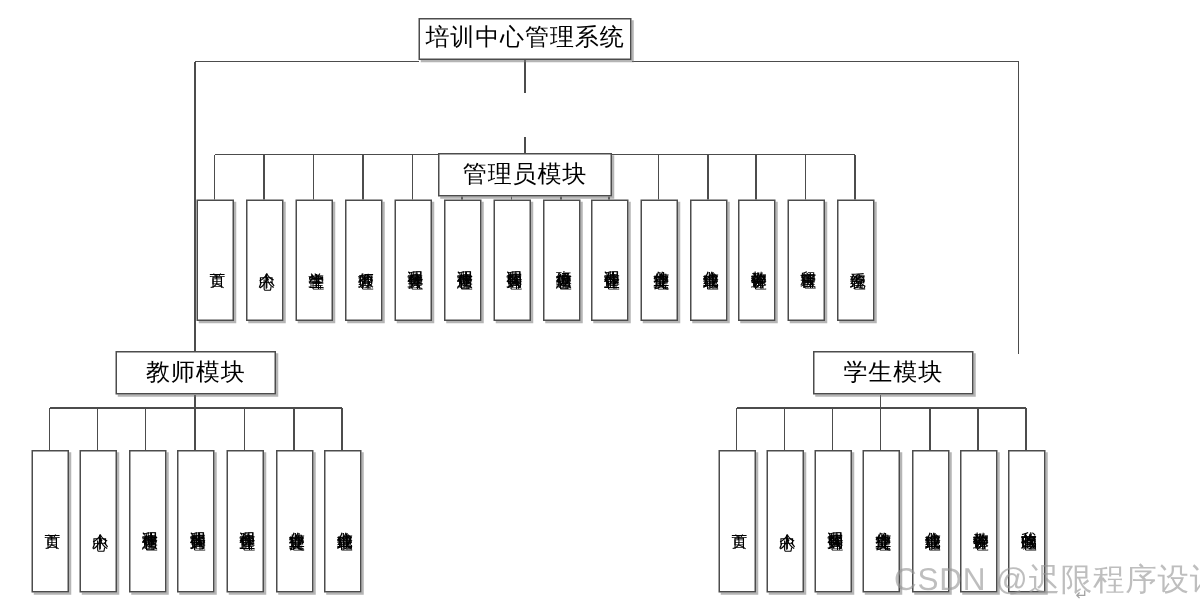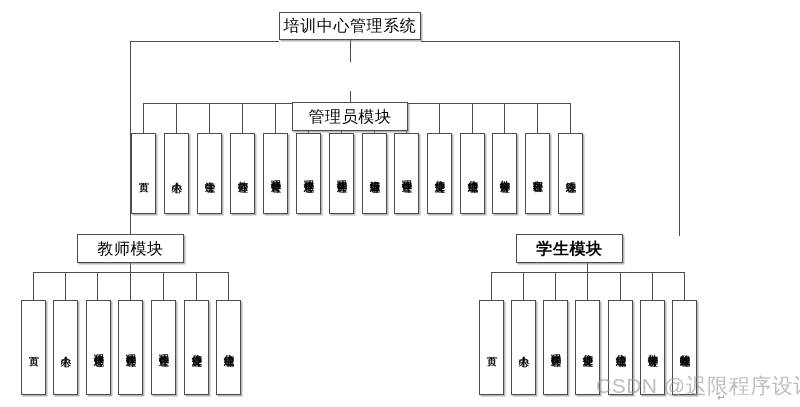--- a/index.html
+++ b/index.html
@@ -205,21 +205,21 @@
   <div class="node v" style="left:151px; top:300px; width:25px; height:95px;">
     <span>课程作业管理</span>
   </div>
   <div class="node v" style="left:184px; top:300px; width:25px; height:95px;">
     <span>作业提交管理</span>
   </div>
   <div class="node v" style="left:216px; top:300px; width:25px; height:95px;">
     <span>作业成绩管理</span>
   </div>
 
-  <div class="node h" style="left:516px; top:234px; width:107px; height:29px;font-weight:bold;">
+  <div class="node h" style="left:542px; top:234px; width:107px; height:29px;">
     <span>学生模块</span>
   </div>
 
   <div class="node v" style="left:479px; top:300px; width:25px; height:95px;">
     <span>首页</span>
   </div>
   <div class="node v" style="left:511px; top:300px; width:25px; height:95px;">
     <span>个人中心</span>
   </div>
   <div class="node v" style="left:543px; top:300px; width:25px; height:95px;">

